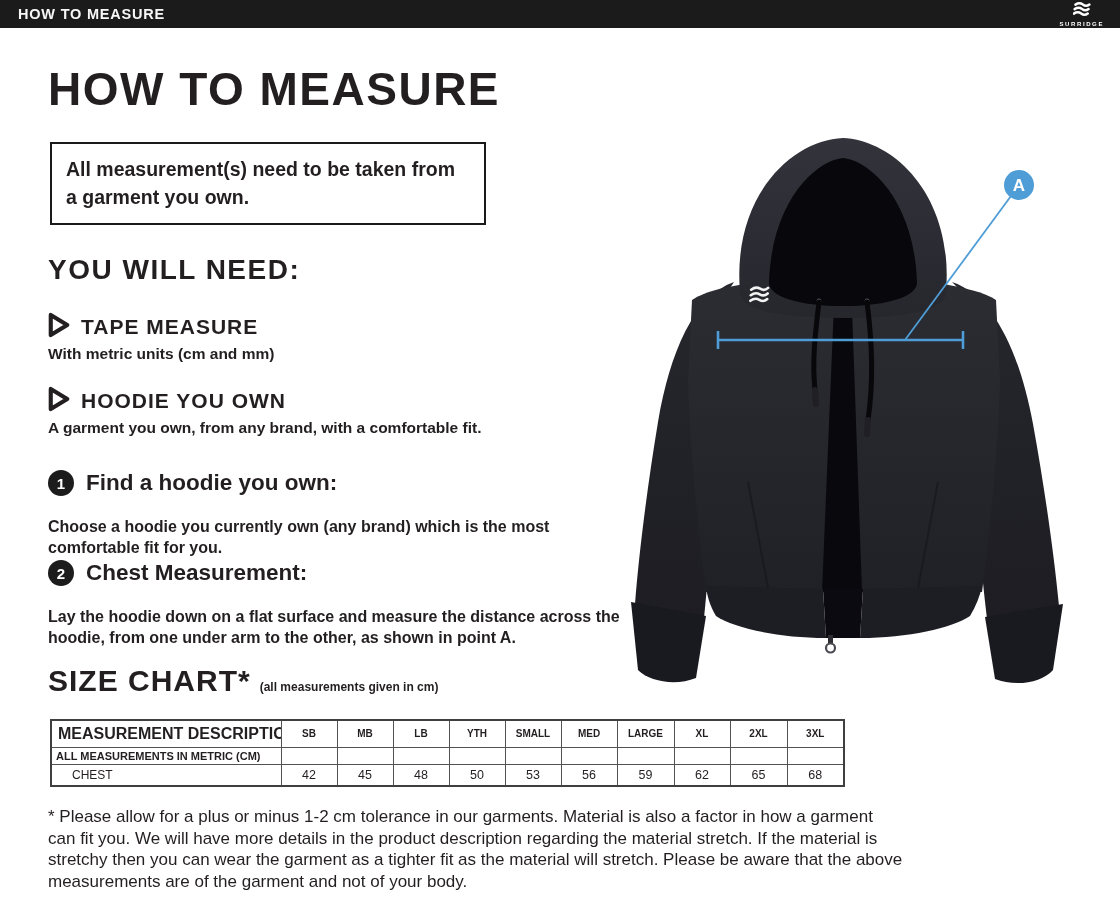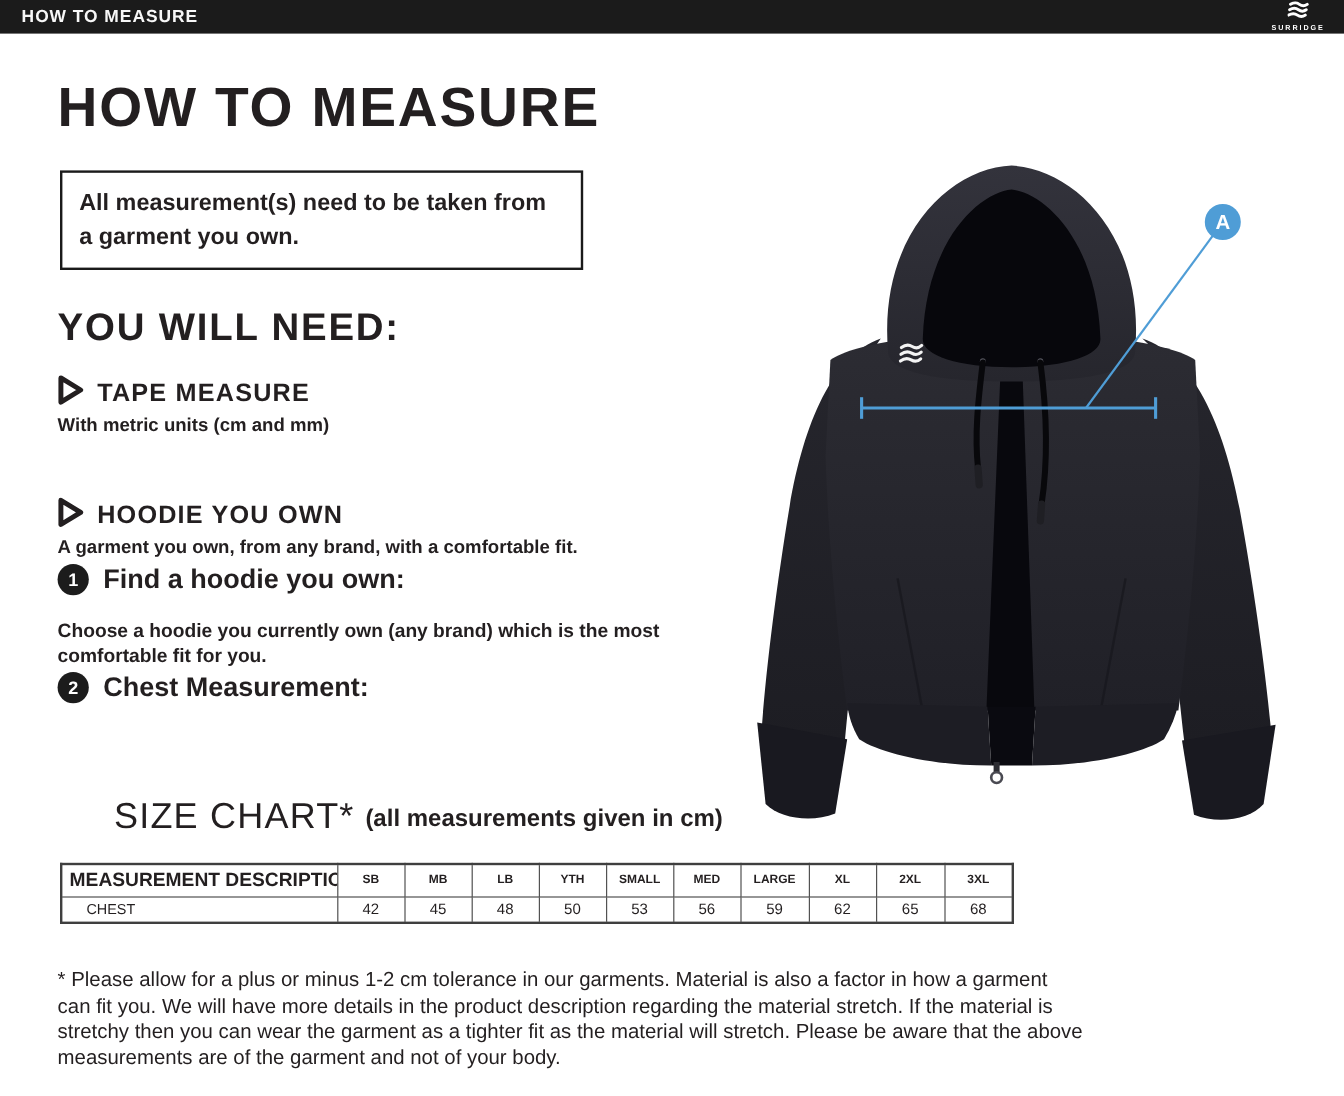--- a/index.html
+++ b/index.html
@@ -17,42 +17,42 @@
   .brand { display:flex; flex-direction:column; align-items:center; line-height:1; padding-right:4px; }
   .brand-name { color:#ffffff; font-size:6px; font-weight:bold; letter-spacing:1.6px; margin-top:1px; }
   
   .page-title { position:absolute; left:48px; top:62px; font-size:46px; font-weight:bold; letter-spacing:1.5px; }
   
   .notice {
     position:absolute; left:50px; top:142px; width:436px; border:2.5px solid #1a1a1a;
     padding:12px 14px; font-size:19.5px; font-weight:bold; line-height:1.42;
   }
   
-  .section-heading { position:absolute; left:48px; top:254px; font-size:32px; font-weight:bold; letter-spacing:1.5px; }
+  .section-heading { position:absolute; left:48px; top:254px; font-size:28px; font-weight:bold; letter-spacing:1.5px; }
   .need-item { position:absolute; left:48px;text-align:center; }
   .need-item.first { top:312px; }
-  .need-item.second { top:386px;margin-top:28px; }
+  .need-item.second { top:386px; }
   .need-row { display:flex; align-items:center; gap:11px; }
   .need-title { font-size:21px; font-weight:bold; letter-spacing:1px; }
   .need-desc { font-size:15.5px; font-weight:bold; margin-top:3px; }
   
   .step { position:absolute; left:48px; }
   .step.one { top:470px; width:550px; }
   .step.two { top:560px; width:580px; }
   .step-head { display:flex; align-items:center; gap:12px; }
   .step-badge {
     width:26px; height:26px; border-radius:50%; background:#1c1c1c; color:#ffffff;
     font-weight:bold; font-size:15px; display:flex; align-items:center; justify-content:center; flex:0 0 26px;
   }
   .step-title { font-size:22.5px; font-weight:bold; }
   .step-desc { margin-top:20px; font-size:16px; font-weight:bold; line-height:21px; }
   
   .size-chart-head { position:absolute; left:48px; top:664px; display:flex; align-items:flex-end; gap:9px; }
-  .size-chart-title { font-size:30px; font-weight:normal; letter-spacing:1px;margin-left:47px; }
-  .size-chart-sub { font-size:20px; font-weight:bold; padding-bottom:4px;text-align:right; }
+  .size-chart-title { font-size:30px; font-weight:bold; letter-spacing:1px; }
+  .size-chart-sub { font-size:12px; font-weight:bold; padding-bottom:4px;text-align:right; }
   
   table.size-table {
     position:absolute; left:50px; top:719px; width:793px;
     border-collapse:collapse; table-layout:fixed; border:2px solid #3f3f3f;
   }
   .size-table th, .size-table td { border:1px solid #525252; overflow:hidden; white-space:nowrap; }
   .size-table thead th { font-size:10px; font-weight:bold; height:27px; text-align:center; }
   .size-table thead th.desc { text-align:left; padding-left:6px; font-size:16px; }
   .size-table tr.metric td { height:17px; font-size:11px; font-weight:bold; text-align:left; padding-left:4px; }
   .size-table tr.chest td { height:22px; font-size:12.5px; text-align:center; font-weight:normal; }
@@ -119,20 +119,21 @@
       <span class="step-title">Find a hoodie you own:</span>
     </div>
     <div class="step-desc">Choose a hoodie you currently own (any brand) which is the most comfortable fit for you.</div>
   </div>
 
   <div class="step two">
     <div class="step-head">
       <span class="step-badge">2</span>
       <span class="step-title">Chest Measurement:</span>
     </div>
+    <div class="step-desc">Lay the hoodie down on a flat surface and measure the distance across the hoodie, from one under arm to the other, as shown in point A.</div>
   </div>
 
   <div class="size-chart-head">
     <span class="size-chart-title">SIZE CHART*</span>
     <span class="size-chart-sub">(all measurements given in cm)</span>
   </div>
 
   <table class="size-table">
     <colgroup>
       <col style="width:230px">
@@ -156,20 +157,33 @@
         <th>YTH</th>
         <th>SMALL</th>
         <th>MED</th>
         <th>LARGE</th>
         <th>XL</th>
         <th>2XL</th>
         <th>3XL</th>
       </tr>
     </thead>
     <tbody>
+      <tr class="metric">
+        <td>ALL MEASUREMENTS IN METRIC (CM)</td>
+        <td></td>
+        <td></td>
+        <td></td>
+        <td></td>
+        <td></td>
+        <td></td>
+        <td></td>
+        <td></td>
+        <td></td>
+        <td></td>
+      </tr>
       <tr class="chest">
         <td class="label">CHEST</td>
         <td>42</td>
         <td>45</td>
         <td>48</td>
         <td>50</td>
         <td>53</td>
         <td>56</td>
         <td>59</td>
         <td>62</td>

